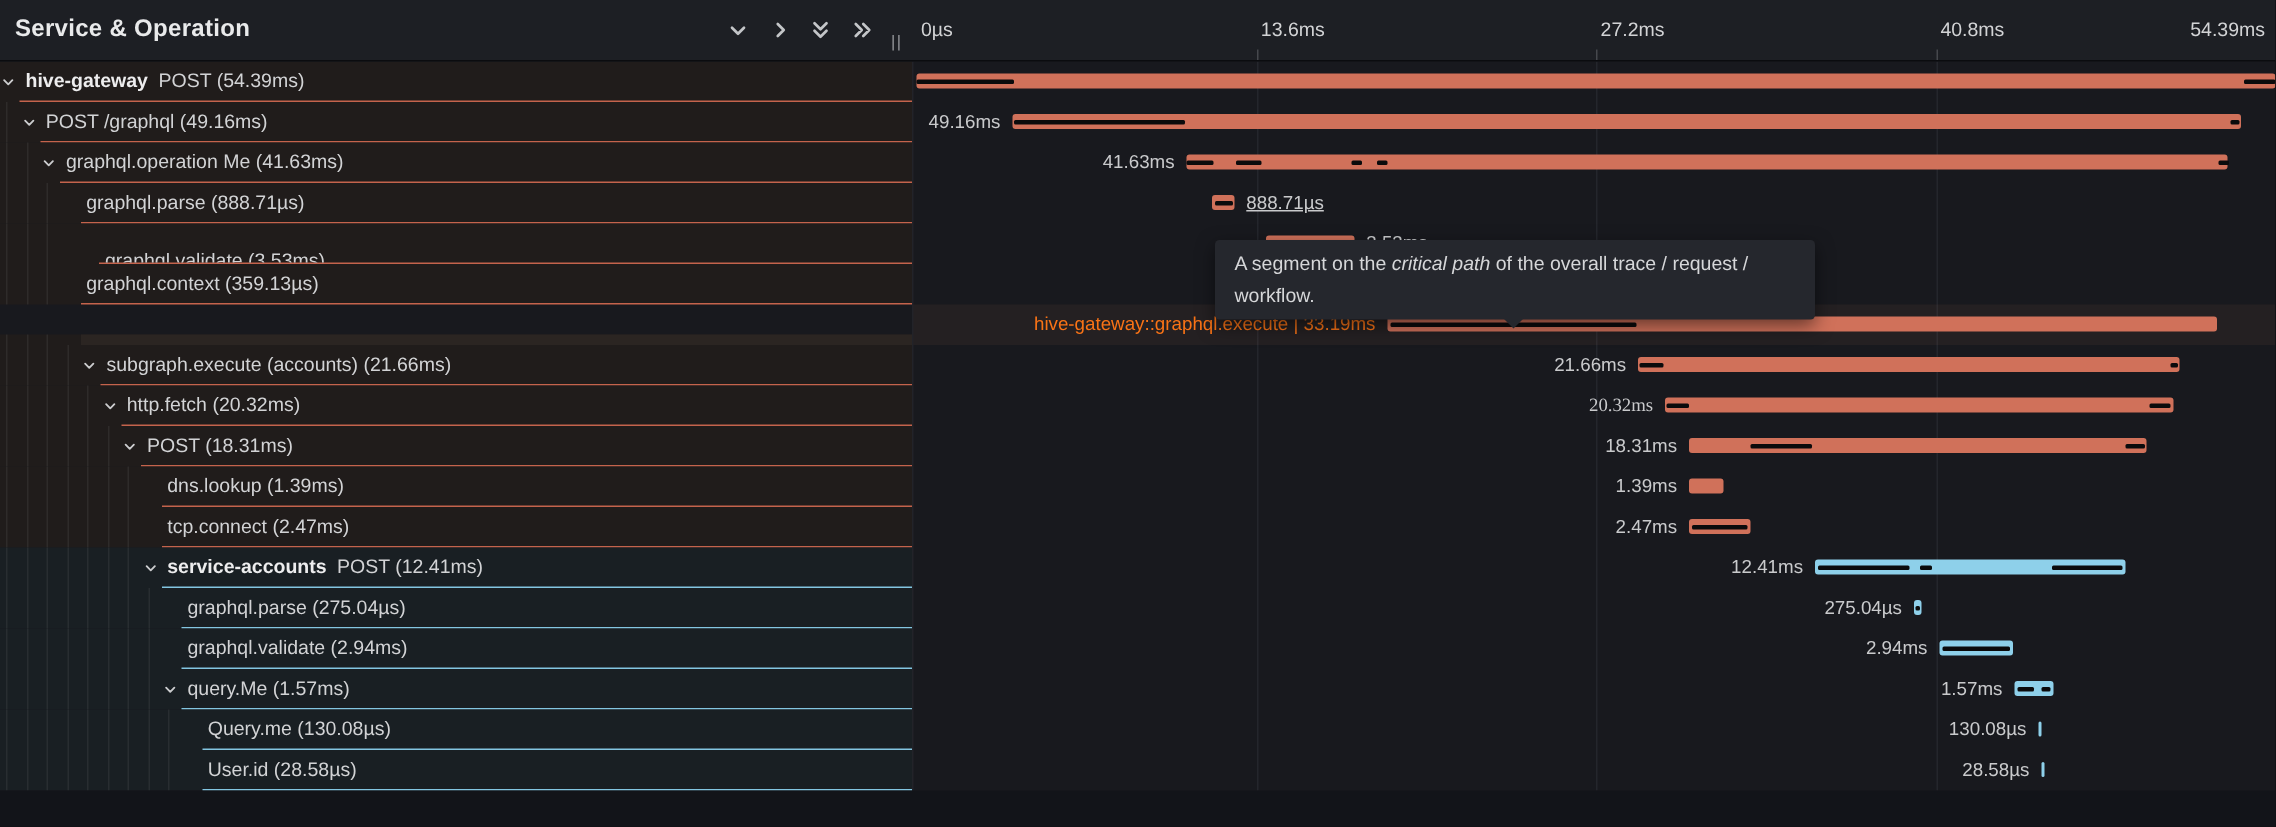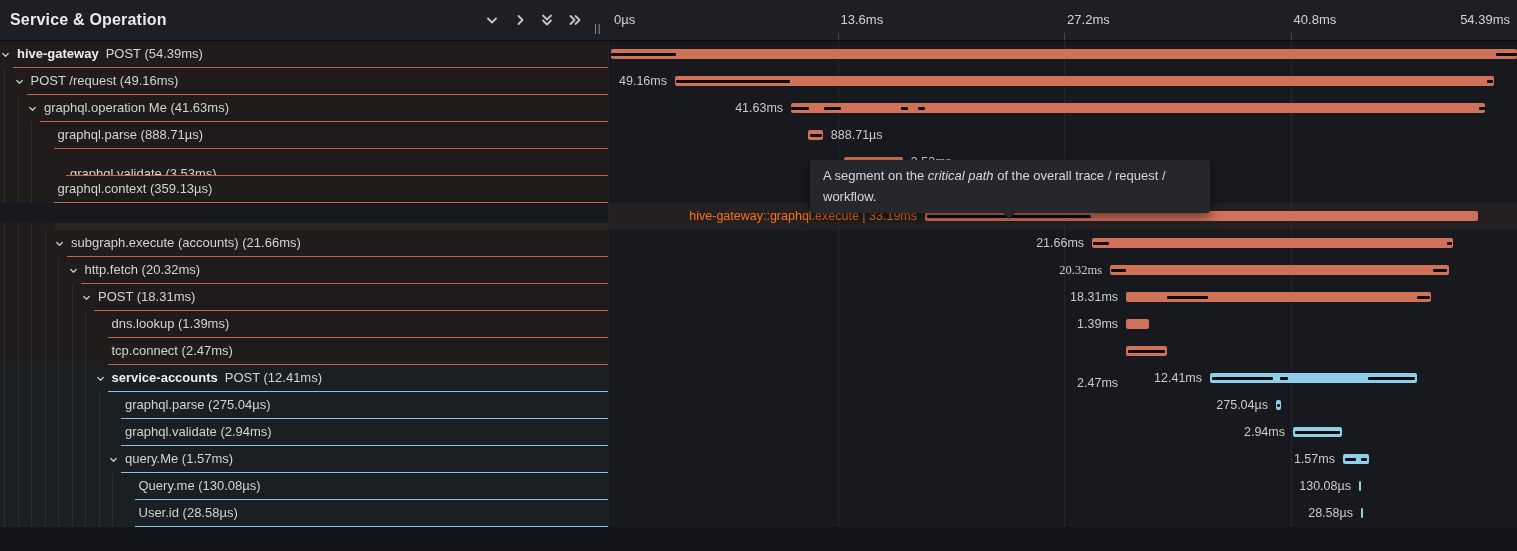--- a/index.html
+++ b/index.html
@@ -92,21 +92,21 @@
         <div class="crit" style="left: 3px; width: 64.9641px;"></div>
         <div class="crit" style="left: 887.512px; width: 21.4881px;"></div>
       </div>
       <div class="lrow c-orange" style="top: 68px;">
         <span class="guide" style="left: 4px;"></span>
         <span class="chev" style="left: 13.5px; top: 8px;">
           <svg viewBox="0 0 16 16" width="11" height="11">
             <path d="M4 6.5 L8 10.5 L12 6.5" fill="none" stroke="currentColor" stroke-width="1.8" stroke-linecap="round" stroke-linejoin="round"></path>
           </svg>
         </span>
-        <div class="lcontent" style="left: 26.5px;"><span>POST /request (49.16ms)</span></div>
+        <div class="lcontent" style="left: 26.5px;"><span>POST /graphql (49.16ms)</span></div>
       </div>
       <div class="trow" style="top: 68px;">
         <div class="bar c-orange" style="left: 66.9647px; width: 818.881px;"></div>
         <div class="crit" style="left: 67.9641px; width: 113.937px;"></div>
         <div class="crit" style="left: 879.017px; width: 5.99669px;"></div>
         <div class="blabel" style="right: 850.035px;">49.16ms</div>
       </div>
       <div class="lrow c-orange" style="top: 95px;">
         <span class="guide" style="left: 4px;"></span>
         <span class="guide" style="left: 17.5px;"></span>
@@ -128,21 +128,21 @@
       </div>
       <div class="lrow c-orange" style="top: 122px;">
         <span class="guide" style="left: 4px;"></span>
         <span class="guide" style="left: 17.5px;"></span>
         <span class="guide" style="left: 31px;"></span>
         <div class="lcontent" style="left: 53.5px;"><span>graphql.parse (888.71µs)</span></div>
       </div>
       <div class="trow" style="top: 122px;">
         <div class="bar c-orange" style="left: 200.058px; width: 14.8085px;"></div>
         <div class="crit" style="left: 202.057px; width: 11.9934px;"></div>
-        <div class="blabel" style="left: 222.866px;">888.71µs</div>
+        <div class="blabel" style="left: 222.866px; text-decoration: underline;">888.71µs</div>
       </div>
       <div class="lrow c-orange" style="top: 149px;">
         <span class="guide" style="left: 4px;"></span>
         <span class="guide" style="left: 17.5px;"></span>
         <span class="guide" style="left: 31px;"></span>
         <div class="lcontent" style="left: 66px; margin-top: 12px;"><span>graphql.validate (3.53ms)</span></div>
       </div>
       <div class="trow" style="top: 149px;">
         <div class="bar c-orange" style="left: 236.038px; width: 58.8009px;"></div>
         <div class="crit" style="left: 239.536px; width: 51.6382px;"></div>
@@ -251,21 +251,21 @@
         <span class="guide" style="left: 31px;"></span>
         <span class="guide" style="left: 44.5px;"></span>
         <span class="guide" style="left: 58px;"></span>
         <span class="guide" style="left: 71.5px;"></span>
         <span class="guide" style="left: 85px;"></span>
         <div class="lcontent" style="left: 107.5px;"><span>tcp.connect (2.47ms)</span></div>
       </div>
       <div class="trow" style="top: 338px;">
         <div class="bar c-orange" style="left: 518.049px; width: 41.144px;"></div>
         <div class="crit" style="left: 520.048px; width: 36.9796px;"></div>
-        <div class="blabel" style="right: 398.951px; margin-top: 32px;">2.47ms</div>
+        <div class="blabel" style="right: 398.951px;">2.47ms</div>
       </div>
       <div class="lrow c-blue" style="top: 365px;">
         <span class="guide" style="left: 4px;"></span>
         <span class="guide" style="left: 17.5px;"></span>
         <span class="guide" style="left: 31px;"></span>
         <span class="guide" style="left: 44.5px;"></span>
         <span class="guide" style="left: 58px;"></span>
         <span class="guide" style="left: 71.5px;"></span>
         <span class="guide" style="left: 85px;"></span>
         <span class="chev" style="left: 94.5px; top: 8px;">

